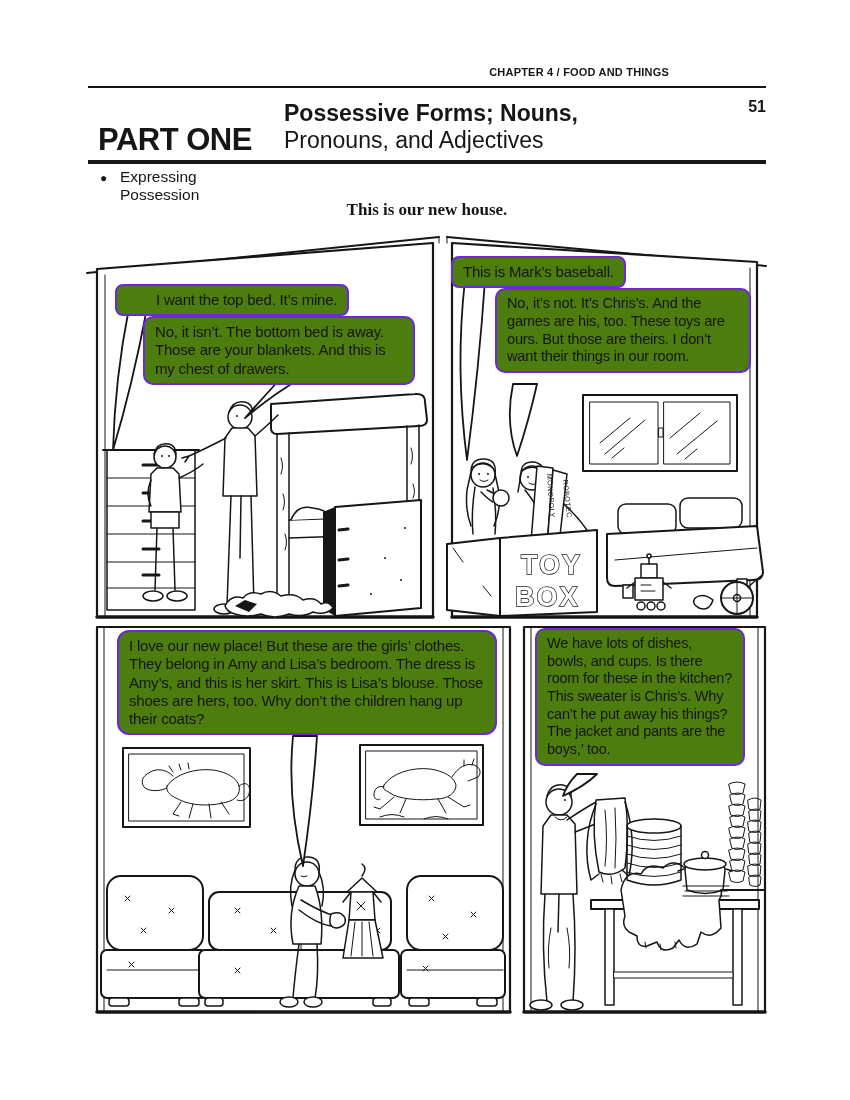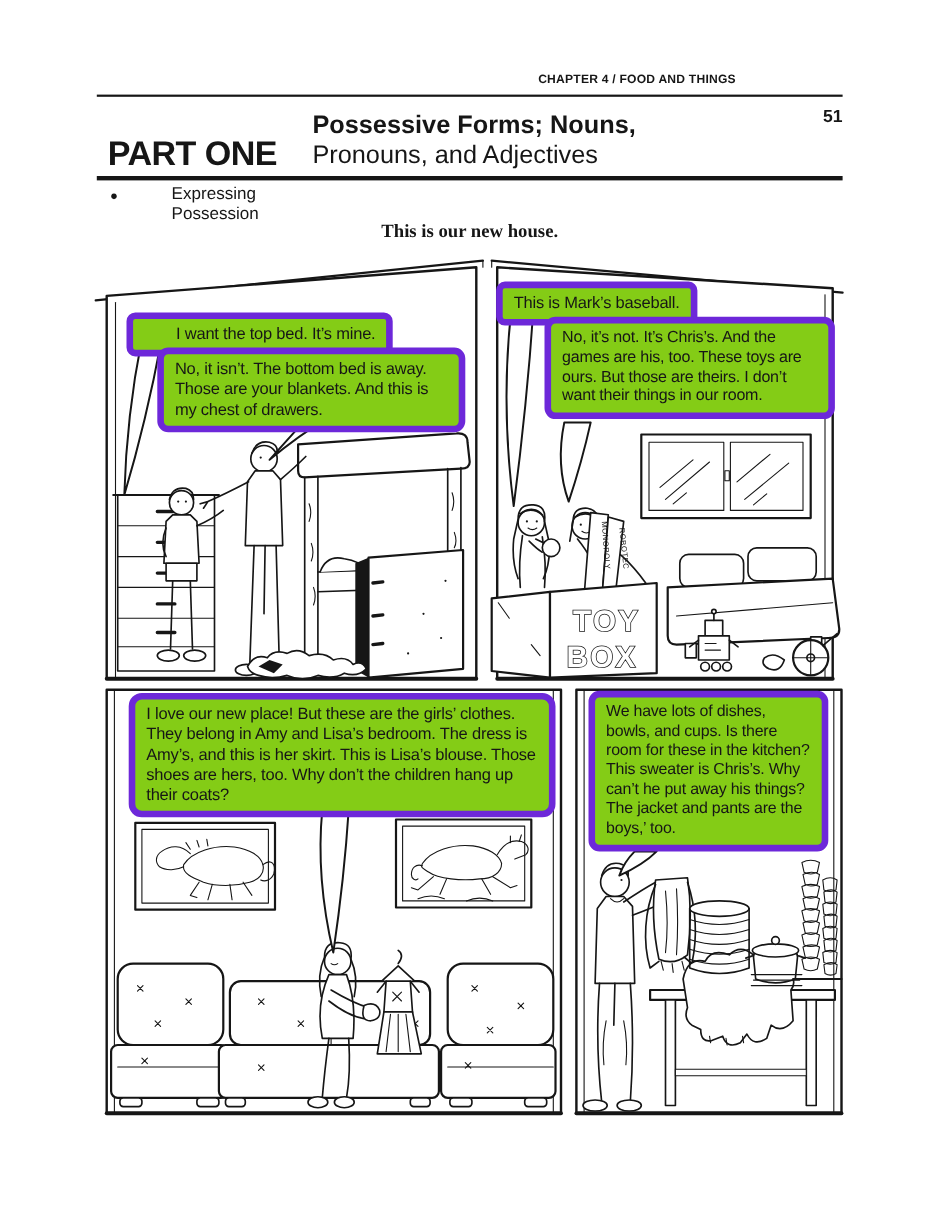--- a/index.html
+++ b/index.html
@@ -9,27 +9,27 @@
   .chapter-row{position:absolute;left:88px;top:62px;width:678px;height:22px;}
   .chapter-label{position:absolute;right:97px;top:4px;font-size:11px;font-weight:bold;letter-spacing:.2px;}
   .page-number{position:absolute;right:0;top:0;font-size:16px;font-weight:bold;margin-top:36px;}
   .rule-thin{position:absolute;left:88px;width:678px;height:2px;background:#161616;}
   .rule-thick{position:absolute;left:88px;width:678px;height:4px;background:#161616;}
   .part-label{position:absolute;left:98px;top:122px;font-size:31px;font-weight:800;letter-spacing:-.5px;text-align:center;}
   .part-title1{position:absolute;left:284px;top:100px;font-size:23px;font-weight:bold;}
   .part-title2{position:absolute;left:284px;top:127px;font-size:23px;font-weight:normal;}
   .bullet-row{position:absolute;left:100px;top:168px;height:20px;}
   .bullet-dot{position:absolute;left:0;top:3px;font-size:12px;}
-  .bullet-label{position:absolute;left:20px;top:0;font-size:15.5px;margin-left:36px;}
+  .bullet-label{position:absolute;left:20px;top:0;font-size:15.5px;}
   .caption{position:absolute;left:88px;top:200px;width:678px;text-align:center;
            font-family:"Liberation Serif",serif;font-weight:bold;font-size:17px;}
   
   .comic{position:absolute;left:85px;top:228px;width:685px;height:817px;}
   .comic svg{position:absolute;left:0;top:0;}
-  .bubble{position:absolute;background:#84cc16;border:6px solid #6d28d9;border-radius:10px;
+  .bubble{position:absolute;background:#4d7c0f;border:2px solid #6d28d9;border-radius:10px;
           padding:5px 10px;font-size:15px;line-height:1.22;letter-spacing:-.2px;color:#161616;z-index:3;}
   .nowrap{white-space:nowrap;border-radius:8px;}
   
   .panel{fill:#ffffff;stroke:#161616;stroke-width:2.2;stroke-linejoin:round;}
   .ln{fill:none;stroke:#161616;stroke-width:1.5;stroke-linecap:round;stroke-linejoin:round;}
   .wf{fill:#ffffff;}
   .df{fill:#161616;stroke:none;}
   .thin{stroke-width:1;}
   .lw2{stroke-width:2;}
   .lw3{stroke-width:3.5;}

